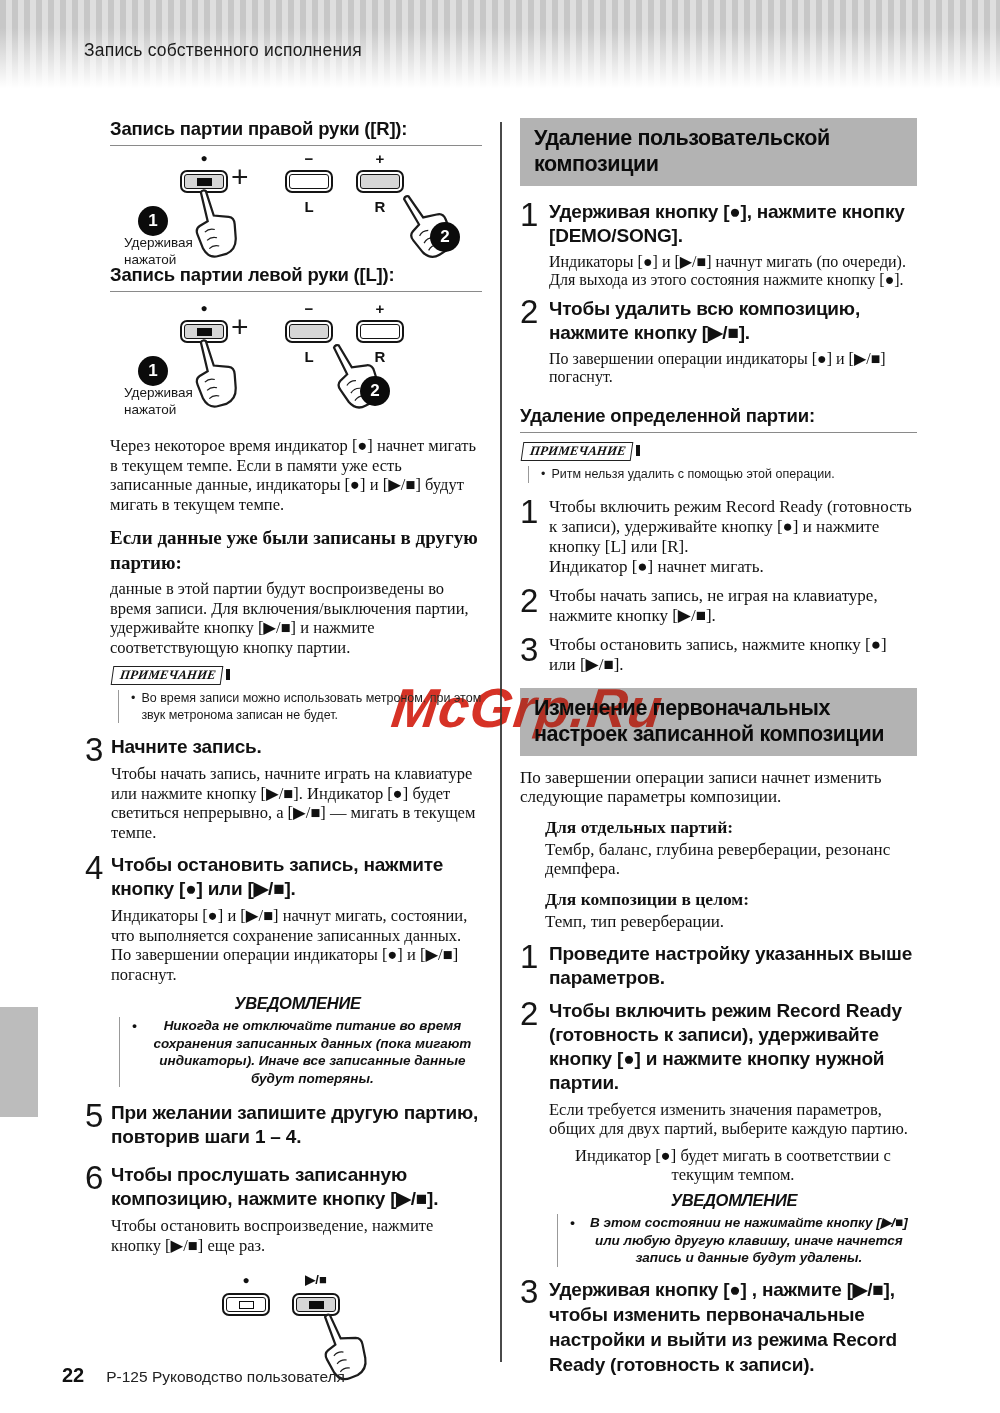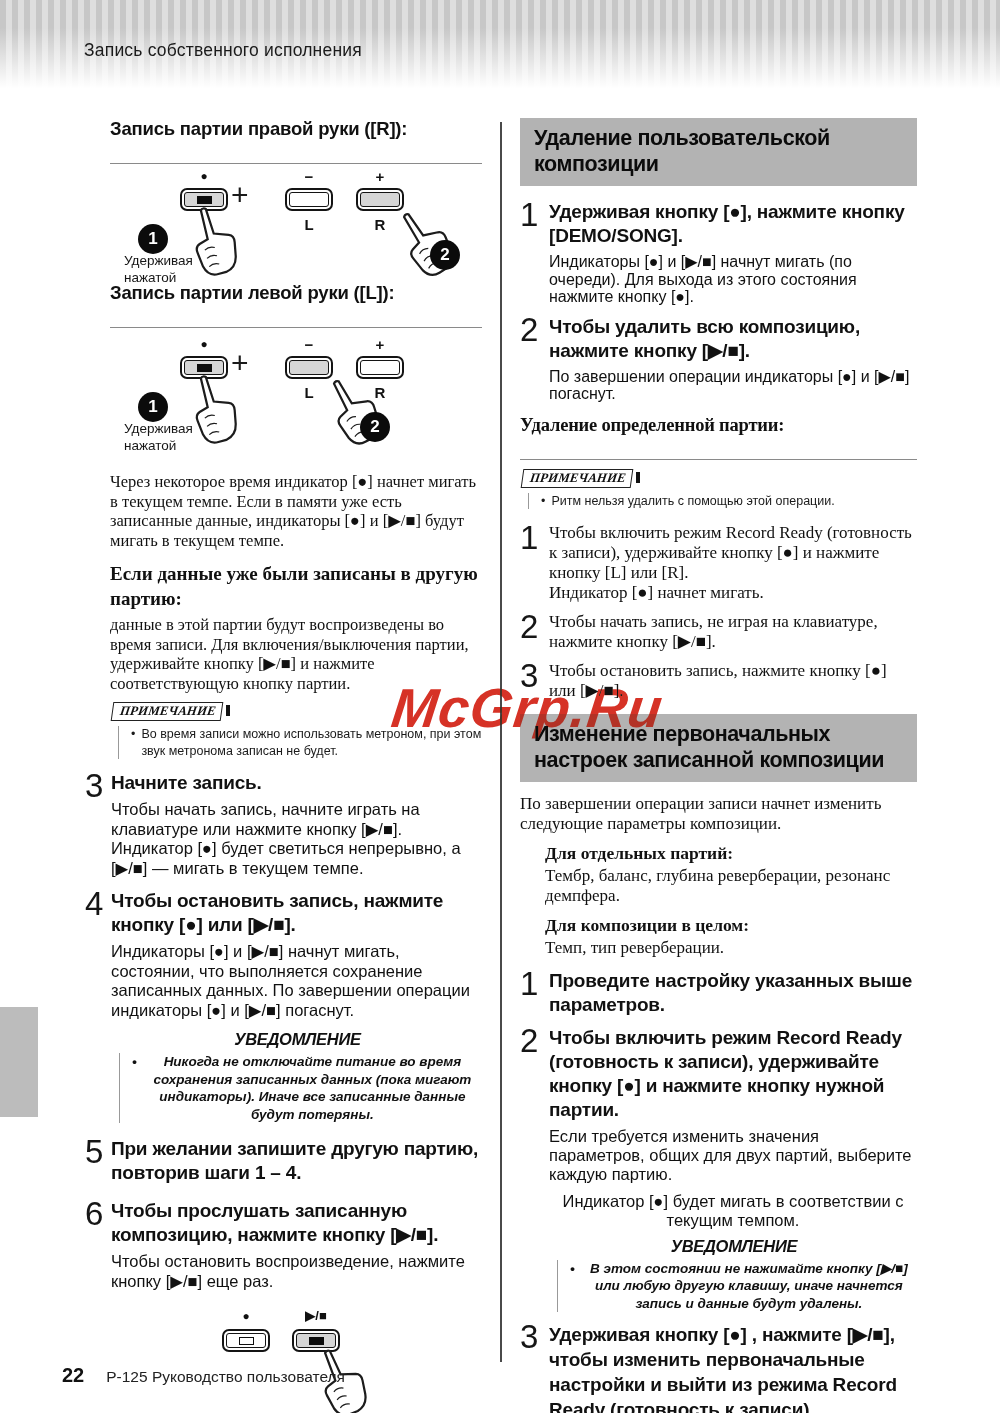--- a/index.html
+++ b/index.html
@@ -16,35 +16,35 @@
   .sidetab{position:absolute;left:0;top:1007px;width:38px;height:110px;background:#bcbcbc;}
   .col{position:absolute;top:118px;width:397px;}
   .col-left{left:85px;}
   .col-right{left:520px;}
   .watermark{position:absolute;left:392px;top:676px;z-index:40;
         font-family:"Liberation Sans",sans-serif;font-style:italic;font-weight:600;
         font-size:55px;letter-spacing:1px;color:#d63226;transform:skewX(-7deg);
         mix-blend-mode:darken;}
   
   .h3{font-size:18.5px;font-weight:bold;letter-spacing:-.2px;
-      padding-bottom:23px;border-bottom:1.5px solid #8a8a8a;margin:0 0 0 25px;}
-  .col-right .h3{margin-left:0;margin-top:12px;font-family:Liberation Serif, serif;}
+      padding-bottom:5px;border-bottom:1.5px solid #8a8a8a;margin:0 0 0 25px;}
+  .col-right .h3{margin-left:0;margin-top:20px;}
   .graybox{background:#b3b3b3;color:#0b0b0b;font-weight:bold;font-size:21.5px;line-height:26px;
       letter-spacing:-.4px;padding:7px 10px 9px 14px;}
   .para{font-family:"Liberation Serif",serif;font-size:16.5px;line-height:19.5px;margin:8px 0 0 25px;}
   .bold-serif-h{font-family:"Liberation Serif",serif;font-weight:bold;font-size:19px;line-height:25px;margin:11px 0 0 25px;}
   .subh{font-family:"Liberation Serif",serif;font-weight:bold;font-size:17.5px;margin:10px 0 0 25px;}
   .subb{font-family:"Liberation Serif",serif;font-size:17px;line-height:19.5px;margin:2px 0 0 25px;}
   
   .step{display:flex;margin-top:12px;}
   .step .num{flex:none;width:26px;font-size:33px;font-weight:400;line-height:30px;letter-spacing:-1px;color:#161616;}
   .col-right .step .num{width:29px;}
   .sc{flex:1;}
   .stitle{font-size:19px;font-weight:bold;line-height:24px;letter-spacing:-.2px;}
-  .sbody{font-family:Liberation Sans, sans-serif;font-size:16.5px;line-height:19.5px;margin-top:5px;}
+  .sbody{font-family:Liberation Serif, serif;font-size:16.5px;line-height:19.5px;margin-top:5px;}
   .col-right .sbody{font-size:16px;line-height:17.5px;margin-top:5px;}
   .stext{font-family:"Liberation Serif",serif;font-size:17px;line-height:20px;}
   
   .note{margin:8px 0 0 27px;}
   .note-tag{display:inline-block;border:1.2px solid #222;padding:0 5px 1px 7px;transform:skewX(-8deg);
       font-family:"Liberation Serif",serif;font-style:italic;font-weight:bold;font-size:13px;}
   .note-mark{display:inline-block;width:4px;height:11px;background:#111;margin-left:4px;vertical-align:-1px;}
   .note-body{border-left:1px solid #999;margin:5px 0 0 6px;padding-left:12px;
       font-size:12.5px;line-height:16.5px;color:#1a1a1a;}
   .notice{margin:10px 0 0 2px;text-align:center;}

